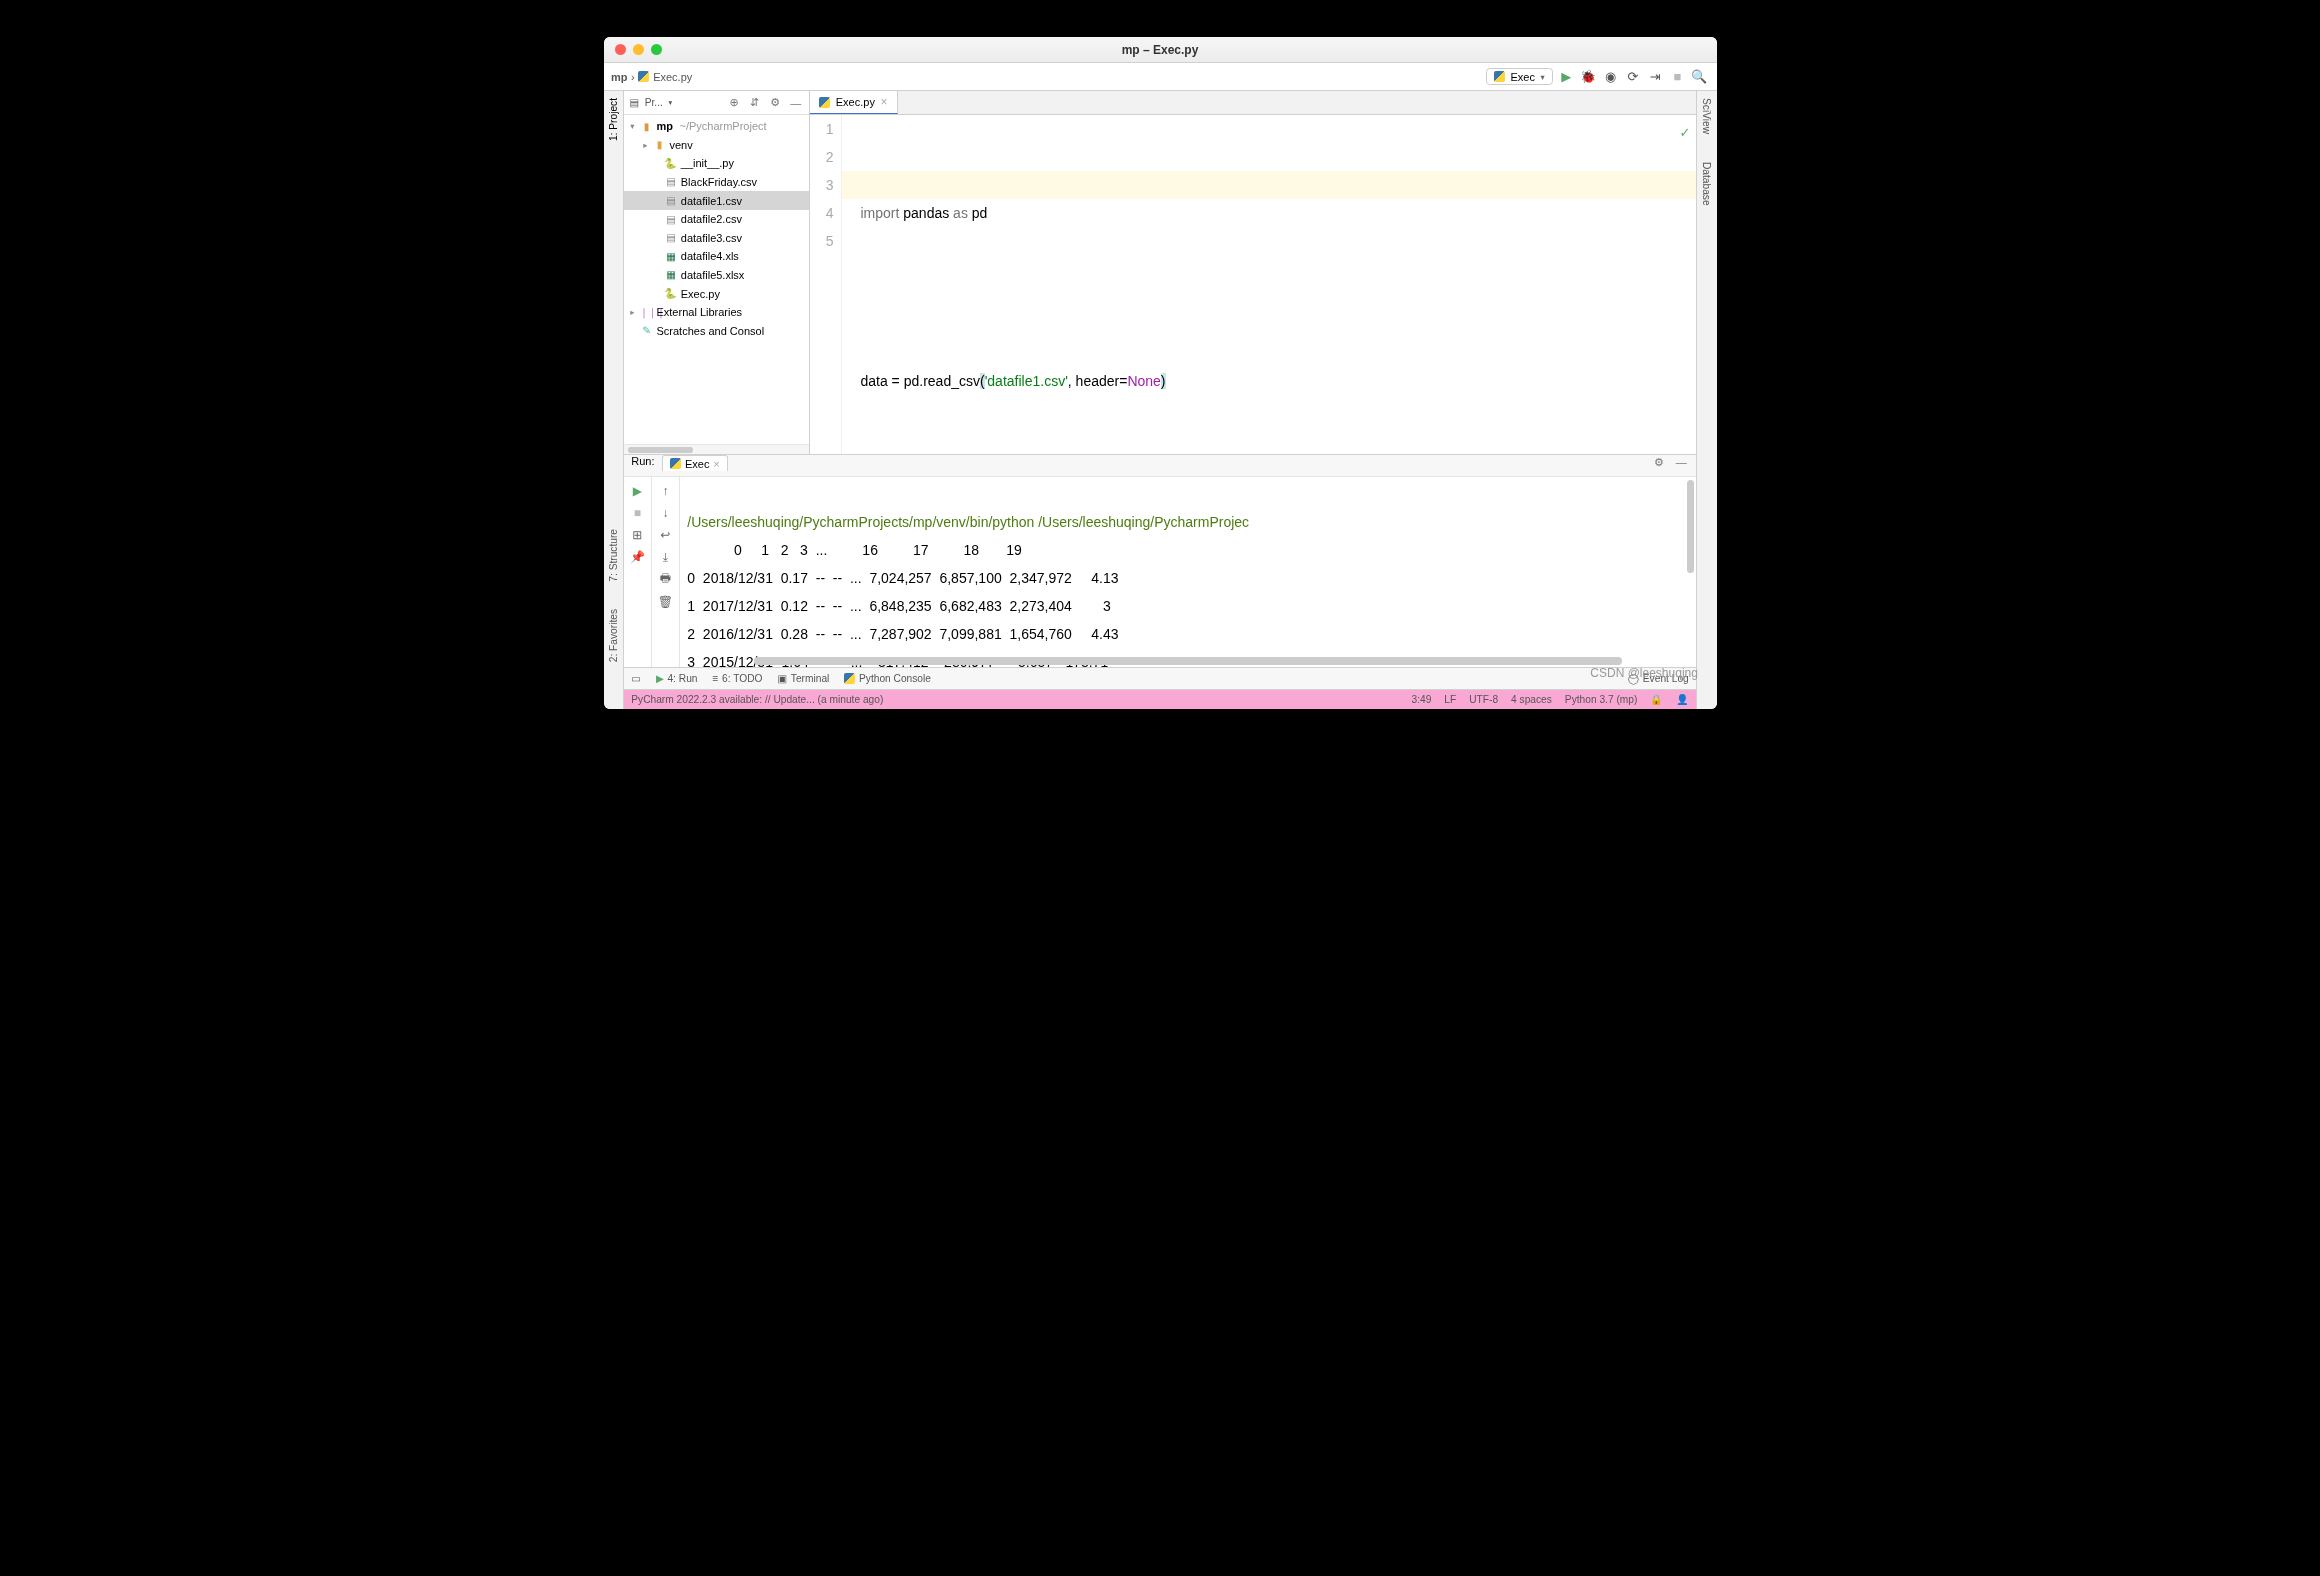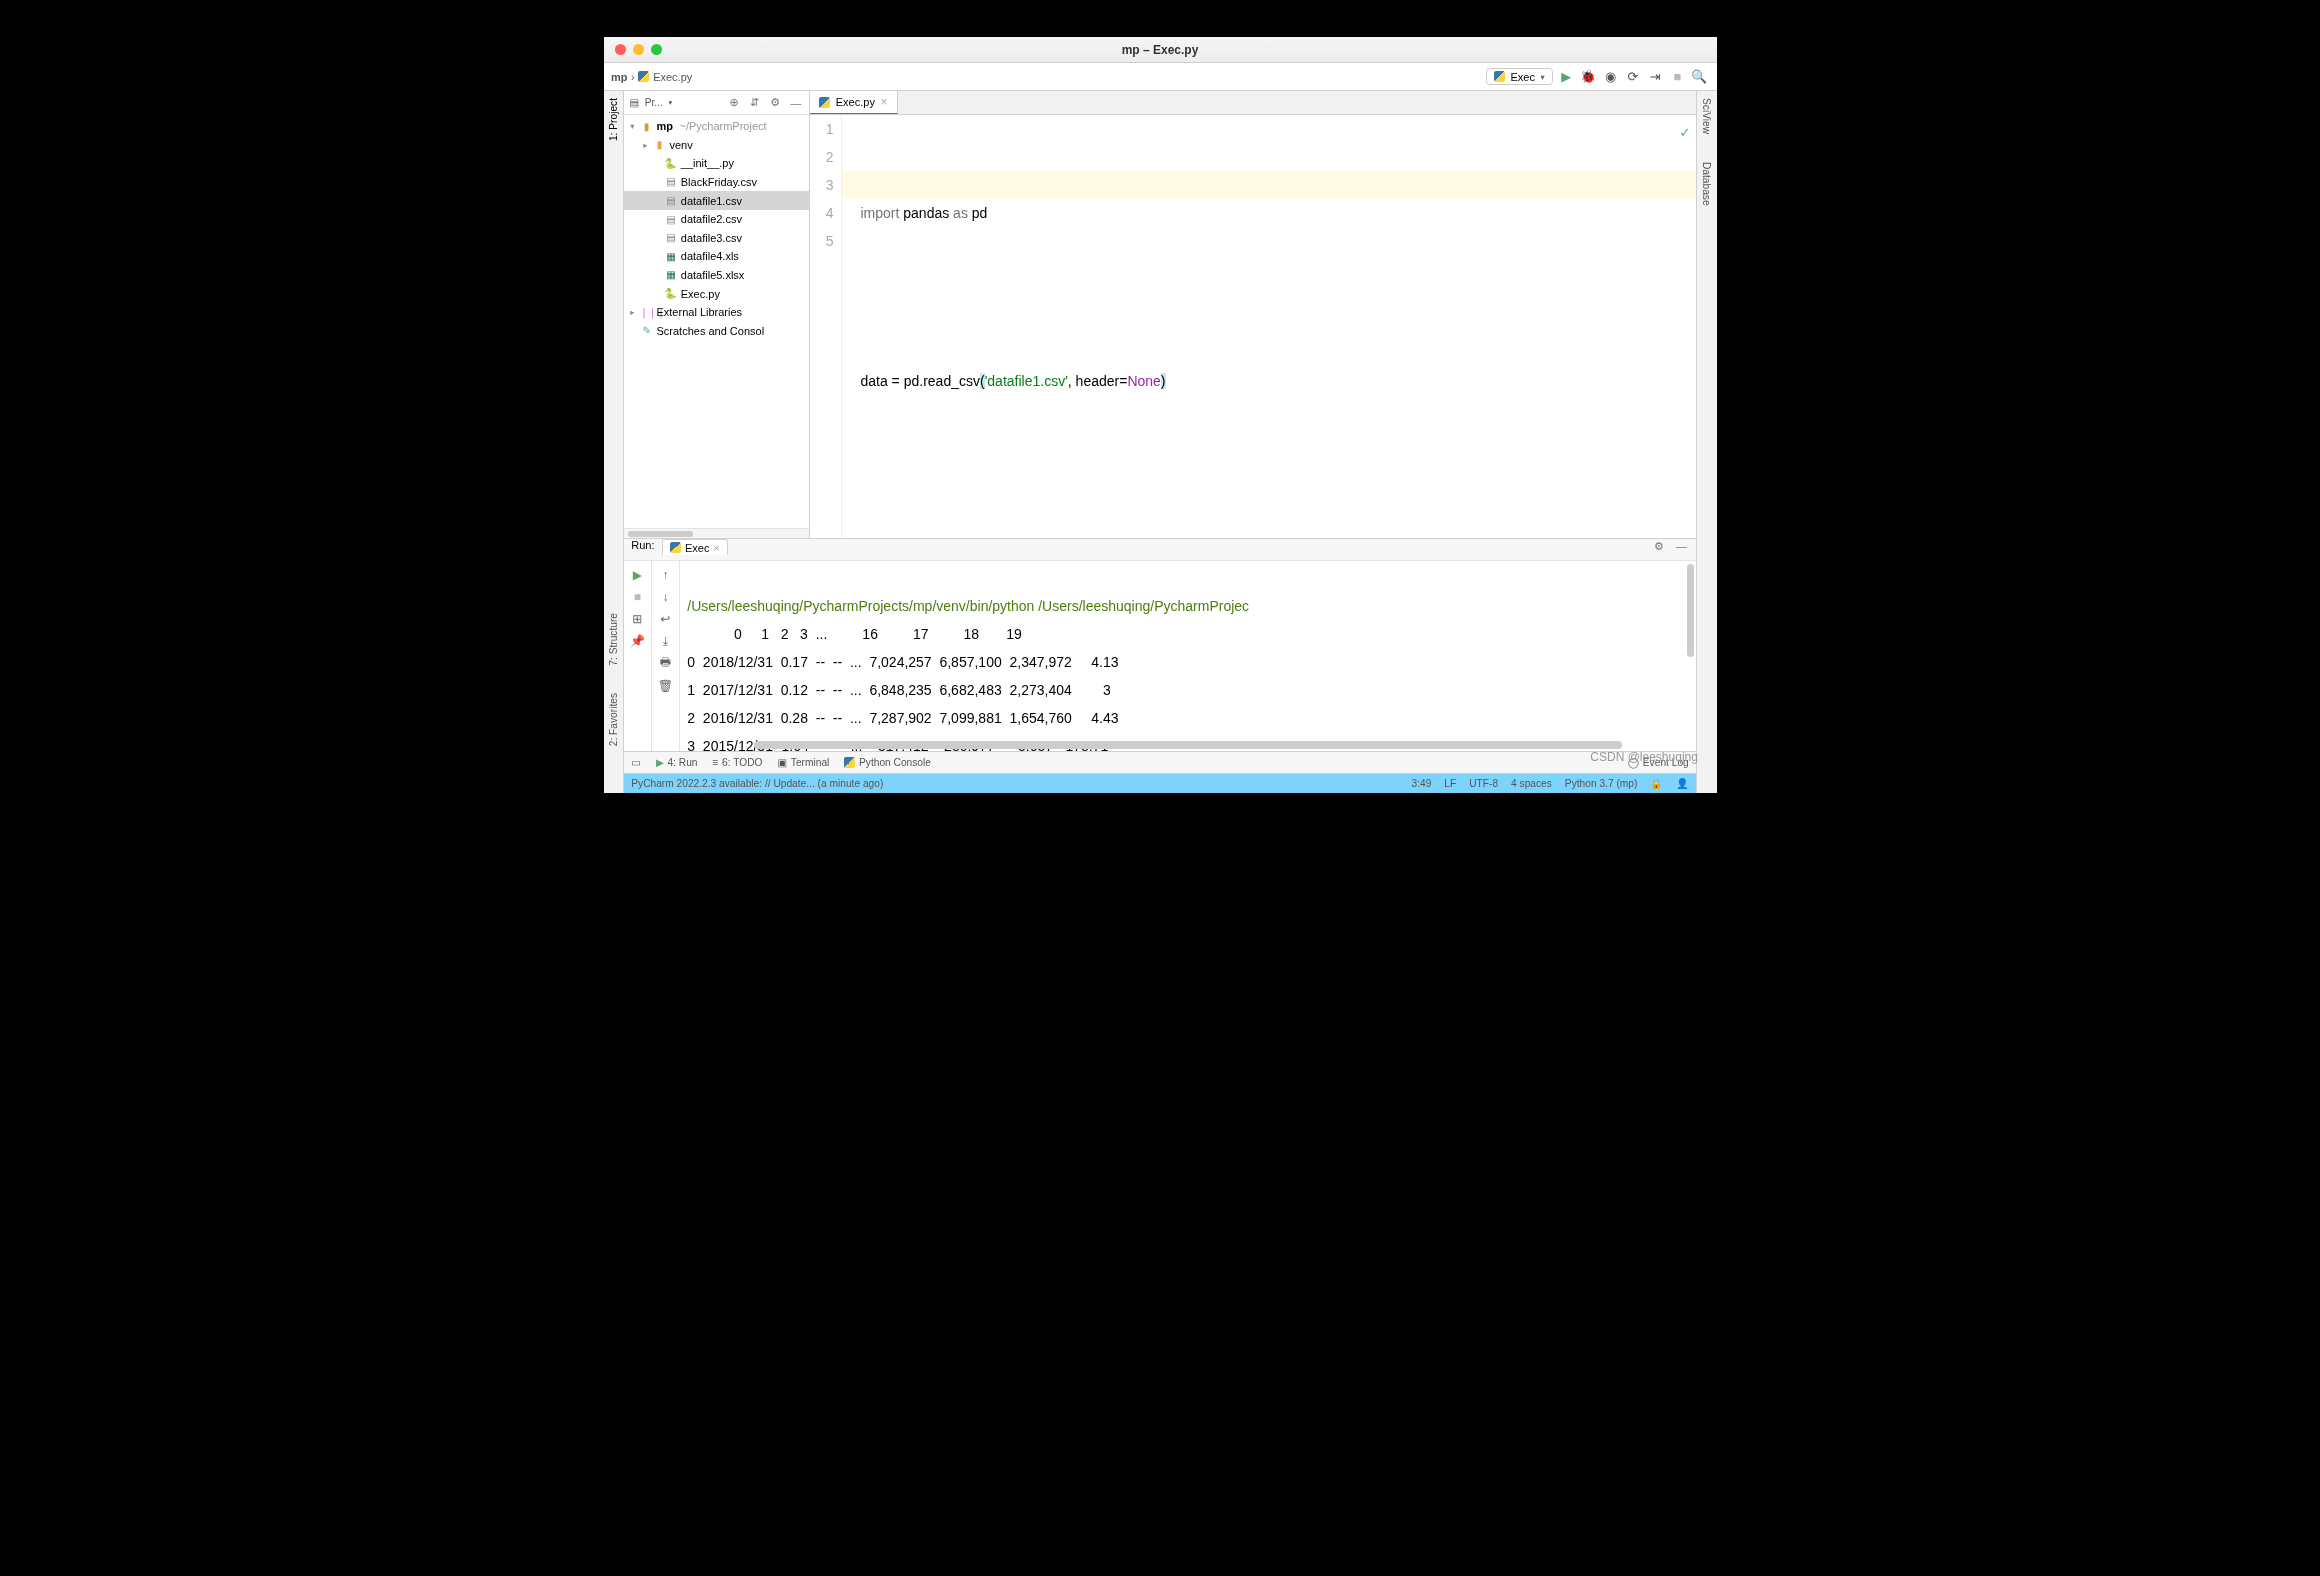--- a/index.html
+++ b/index.html
@@ -1,17 +1,17 @@
 <!DOCTYPE html>
 <html style="font-size:15px"><head>
 <meta charset="utf-8">
 <style>
 *{box-sizing:border-box;margin:0;padding:0;font-family:-apple-system,BlinkMacSystemFont,"Segoe UI",sans-serif}
 body{background:#000;display:flex;justify-content:center;align-items:flex-start;padding:37px 56px;min-height:100vh}
-.app{width:1113px;height:756px;background:#fff;border-radius:1px;box-shadow:0 9.3px 37px rgba(0,0,0,.5);display:flex;flex-direction:column;overflow:hidden;position:relative}
+.app{width:1113px;height:672px;background:#fff;border-radius:6px;box-shadow:0 9.3px 37px rgba(0,0,0,.5);display:flex;flex-direction:column;overflow:hidden;position:relative}
 .titlebar{height:26px;background:linear-gradient(#f6f6f6,#ececec);border-bottom:0.9px solid #d0d0d0;display:flex;align-items:center;padding:0 11px;position:relative}
 .traffic{display:flex;gap:7.4px}
 .tl{width:11px;height:11px;border-radius:50%}
 .tl.red{background:#ff5f57}
 .tl.yel{background:#febc2e}
 .tl.grn{background:#28c840}
 .title{position:absolute;left:0;right:0;text-align:center;font-size:12px;font-weight:600;color:#333}
 .navbar{height:28px;border-bottom:0.9px solid #d0d0d0;display:flex;align-items:center;padding:0 7.4px;gap:3.7px}
 .bc{font-size:11px;color:#555;display:flex;align-items:center;gap:3.7px}
 .bc b{font-weight:600}
@@ -72,21 +72,21 @@
 .run-tb2{width:28px;border-right:0.9px solid #e5e5e5;display:flex;flex-direction:column;align-items:center;padding:5.6px 0;gap:5.6px}
 .rtb-ic{width:16.7px;height:16.7px;display:flex;align-items:center;justify-content:center;font-size:12px;color:#666;cursor:pointer}
 .rtb-ic.play{color:#59a869}
 .console{flex:1;font-family:Menlo,Monaco,monospace;font-size:14px;line-height:28px;overflow:auto;padding:3.7px 7.4px;white-space:pre;position:relative}
 .console .cmd{color:#4d7c0f}
 .console-scroll{position:absolute;bottom:1.9px;left:74px;right:74px;height:7.4px;background:#ccc;border-radius:3.7px}
 .vscroll{position:absolute;right:1.9px;top:3.7px;width:7.4px;height:93px;background:#ccc;border-radius:3.7px}
 .btm-bar{height:22px;border-top:0.9px solid #d0d0d0;display:flex;align-items:center;padding:0 7.4px;gap:15px;font-size:10.2px;color:#555;background:#f7f7f7}
 .btm-bar .sp{flex:1}
 .btm-item{display:flex;align-items:center;gap:3.7px;cursor:pointer}
-.status-bar{height:20.4px;border-top:0.9px solid #d0d0d0;display:flex;align-items:center;padding:0 7.4px;gap:13px;font-size:10.2px;color:#555;background:#7dd3fc}
+.status-bar{height:20.4px;border-top:0.9px solid #d0d0d0;display:flex;align-items:center;padding:0 7.4px;gap:13px;font-size:10.2px;color:#555;background:#f9a8d4}
 .status-bar .sp{flex:1}
 .watermark{position:absolute;bottom:29px;right:18.6px;color:#999;font-size:12px;z-index:5}
 .py-logo{width:11px;height:11px;display:inline-block;background:linear-gradient(135deg,#3776ab 50%,#ffd43b 50%);border-radius:1.9px}
 </style>
 </head>
 <body>
 
 <div class="app">
 
   <div class="titlebar">

